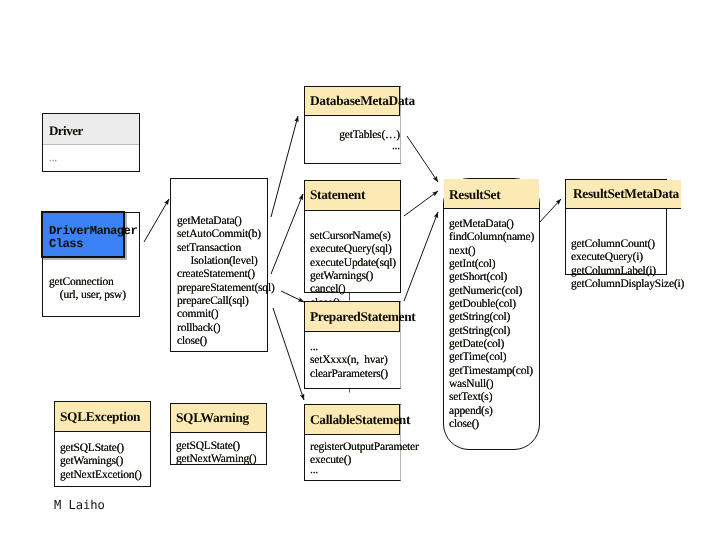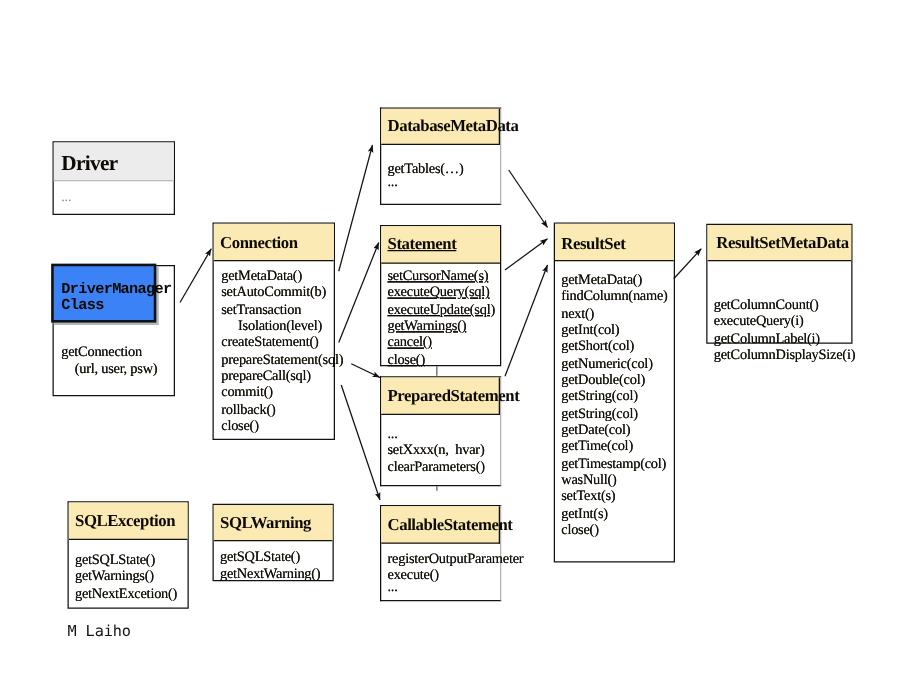--- a/index.html
+++ b/index.html
@@ -22,21 +22,21 @@
   
   .uml{border:1px solid #121212;}
   .uml .hdr{border-bottom:1.4px solid #121212;background:#fbeab4;}
   .darkhdrR .hdr{border-right:1px solid #121212;margin-right:-1px;}
   .uml .hdr .t{font-size:13.4px;line-height:13.4px;letter-spacing:-0.33px;}
   .uml .bdy .m{font-size:11.5px;line-height:13.33px;letter-spacing:-0.19px;
        text-shadow:0 0 0.5px rgba(16,12,6,0.9);}
 
   #b-driver{left:42px;top:113px;width:98px;height:59px;}
   #b-driver .hdr{width:96px;height:31px;background:#ececec;border-bottom:1.6px solid #bdbdbd;}
-  #b-driver .hdr .t{font-size:17px;letter-spacing:-0.53px;padding:10px 0 0 6px;}
+  #b-driver .hdr .t{font-size:13px;letter-spacing:-0.53px;padding:10px 0 0 6px;}
   #b-driver .bdy{top:32px;width:96px;}
   #b-driver .bdy .m{padding:6px 0 0 6px;color:#8d8d8d;text-shadow:none;}
 
   #b-drivermanager{left:42px;top:212px;width:98px;height:105px;}
   #b-drivermanager .hdr{left:-2px;top:-2px;width:84px;height:47px;background:#3b82f6;
       border:2.2px solid #111;box-shadow:2px 2px 0 0 #b6b6b6;font-family:Liberation Mono, monospace;}
   #b-drivermanager .hdr .t{font-size:12.2px;line-height:13px;letter-spacing:-0.53px;padding-left:6px;}
   #b-drivermanager .hdr .t:first-child{padding-top:12px;}
   #b-drivermanager .bdy{top:46px;width:96px;}
   #b-drivermanager .bdy .m{padding-left:6px;}
@@ -44,50 +44,50 @@
 
   #b-connection{left:170px;top:178px;width:98px;height:174px;}
   #b-connection .hdr{width:96px;height:30px;}
   #b-connection .hdr .t{padding:8px 0 0 5px;}
   #b-connection .bdy{top:31px;width:96px;padding-top:5px;}
   #b-connection .bdy .m{padding-left:6px;}
 
   #b-databasemetadata{left:304px;top:86px;width:97px;height:78px;border-right-color:#b2b2b2;}
   #b-databasemetadata .hdr{width:95px;height:29px;}
   #b-databasemetadata .hdr .t{padding:7px 0 0 5px;}
-  #b-databasemetadata .bdy{top:30px;width:95px;padding-top:12px;}
+  #b-databasemetadata .bdy{top:30px;width:95px;padding-top:12px;text-align:right;}
   #b-databasemetadata .bdy .m{line-height:13.33px;padding-left:5px;}
   #b-databasemetadata .bdy .m:last-child{padding-top:-0px;margin-top:-2px;}
 
   #b-statement{left:304px;top:180px;width:97px;height:113px;}
   #b-statement .hdr{width:95px;height:30px;}
-  #b-statement .hdr .t{padding:7px 0 0 5px;text-decoration:underline;}
-  #b-statement .bdy{top:31px;width:95px;padding-top:3px;text-decoration:underline;}
+  #b-statement .hdr .t{padding:7px 0 0 5px;}
+  #b-statement .bdy{top:31px;width:95px;padding-top:18px;}
   #b-statement .bdy .m{padding-left:5px;}
 
   #b-preparedstatement{left:304px;top:301px;width:97px;height:88px;border-right-color:#b2b2b2;}
   #b-preparedstatement .hdr{width:95px;height:30px;}
   #b-preparedstatement .hdr .t{padding:8px 0 0 5px;}
   #b-preparedstatement .bdy{top:31px;width:95px;padding-top:8px;}
   #b-preparedstatement .bdy .m{padding-left:5px;}
 
   #b-callablestatement{left:304px;top:404px;width:97px;height:77px;border-right-color:#b2b2b2;}
   #b-callablestatement .hdr{width:95px;height:30px;}
   #b-callablestatement .hdr .t{padding:8px 0 0 5px;}
   #b-callablestatement .bdy{top:31px;width:95px;padding-top:5px;}
   #b-callablestatement .bdy .m{padding-left:5px;}
   #b-callablestatement .bdy .m:last-child{margin-top:-4px;}
 
-  #b-resultset{left:443px;top:178px;width:97px;height:272px;}
+  #b-resultset{left:443px;top:178px;width:97px;height:272px;border-radius:26px;}
   #b-resultset .hdr{width:95px;height:30px;}
   #b-resultset .hdr .t{padding:9px 0 0 5px;}
   #b-resultset .bdy{top:31px;width:95px;padding-top:8px;}
   #b-resultset .bdy .m{padding-left:5px;}
 
-  #b-resultsetmetadata{left:565px;top:179px;width:117px;height:96px;}
+  #b-resultsetmetadata{left:565px;top:179px;width:102px;height:96px;}
   #b-resultsetmetadata .hdr{width:115px;height:29px;}
   #b-resultsetmetadata .hdr .t{padding:7px 0 0 7px;}
   #b-resultsetmetadata .bdy{top:34px;width:115px;padding-top:24px;}
   #b-resultsetmetadata .bdy .m{padding-left:5px;}
 
   #b-sqlexception{left:54px;top:401px;width:97px;height:86px;padding-left:22px;}
   #b-sqlexception .hdr{width:95px;height:30px;}
   #b-sqlexception .hdr .t{padding:8px 0 0 5px;}
   #b-sqlexception .bdy{top:31px;width:95px;padding-top:9px;}
   #b-sqlexception .bdy .m{padding-left:5px;}
@@ -119,23 +119,20 @@
       <span class="t">DriverManager</span>
       <span class="t">Class</span>
     </div>
     <div class="bdy">
       <span class="m">getConnection</span>
       <span class="m">    (url, user, psw)</span>
     </div>
   </div>
 
   <div class="uml" id="b-connection">
-    <div class="hdr">
-      <span class="t">Connection</span>
-    </div>
     <div class="bdy">
       <span class="m">getMetaData()</span>
       <span class="m">setAutoCommit(b)</span>
       <span class="m">setTransaction</span>
       <span class="m">     Isolation(level)</span>
       <span class="m">createStatement()</span>
       <span class="m">prepareStatement(sql)</span>
       <span class="m">prepareCall(sql)</span>
       <span class="m">commit()</span>
       <span class="m">rollback()</span>
@@ -201,21 +198,21 @@
       <span class="m">getShort(col)</span>
       <span class="m">getNumeric(col)</span>
       <span class="m">getDouble(col)</span>
       <span class="m">getString(col)</span>
       <span class="m">getString(col)</span>
       <span class="m">getDate(col)</span>
       <span class="m">getTime(col)</span>
       <span class="m">getTimestamp(col)</span>
       <span class="m">wasNull()</span>
       <span class="m">setText(s)</span>
-      <span class="m">getInt(s)</span>
+      <span class="m">append(s)</span>
       <span class="m">close()</span>
     </div>
   </div>
 
   <div class="uml" id="b-resultsetmetadata">
     <div class="hdr">
       <span class="t">ResultSetMetaData</span>
     </div>
     <div class="bdy">
       <span class="m">getColumnCount()</span>

